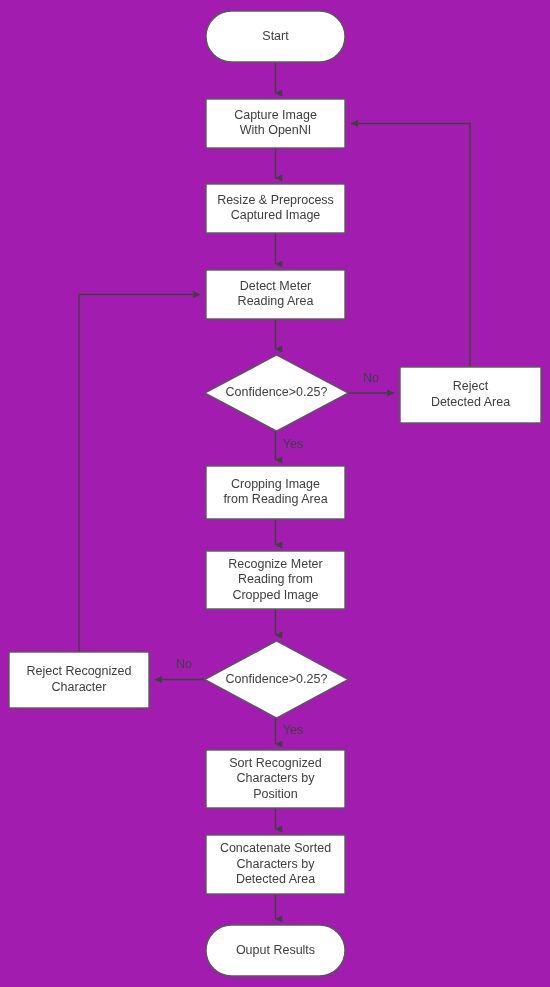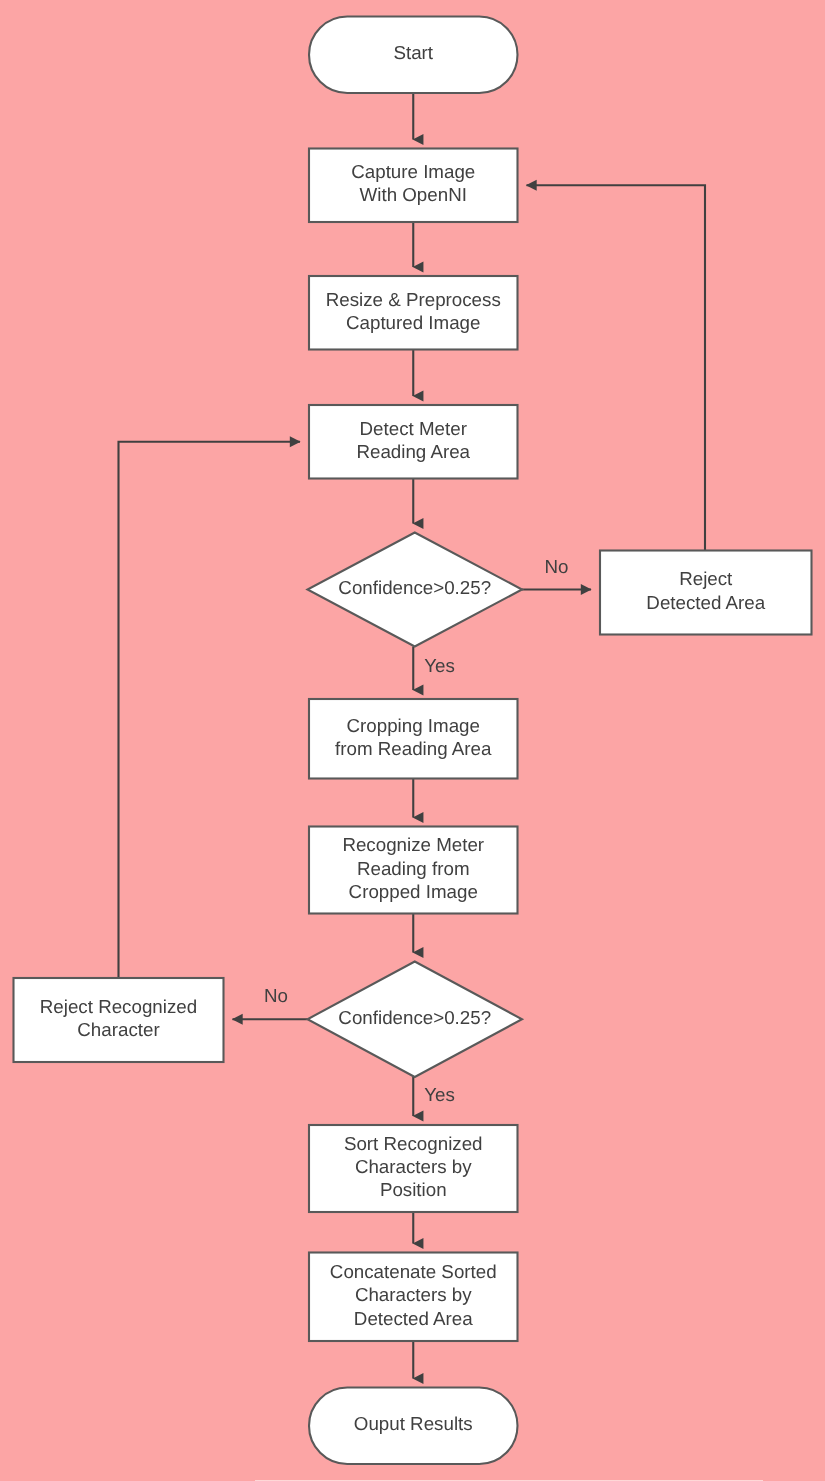--- a/index.html
+++ b/index.html
@@ -7,21 +7,21 @@
     padding: 0;
     background: #ffffff;
   }
   body {
     font-family: "Liberation Sans", sans-serif;
   }
   #flowchart-canvas {
     position: relative;
     width: 550px;
     height: 987px;
-    background: #fca5a5;
+    background: #a21caf;
     overflow: hidden;
   }
   #flow-svg {
     position: absolute;
     left: 0;
     top: 0;
     width: 550px;
     height: 987px;
   }
   .node-shape {

